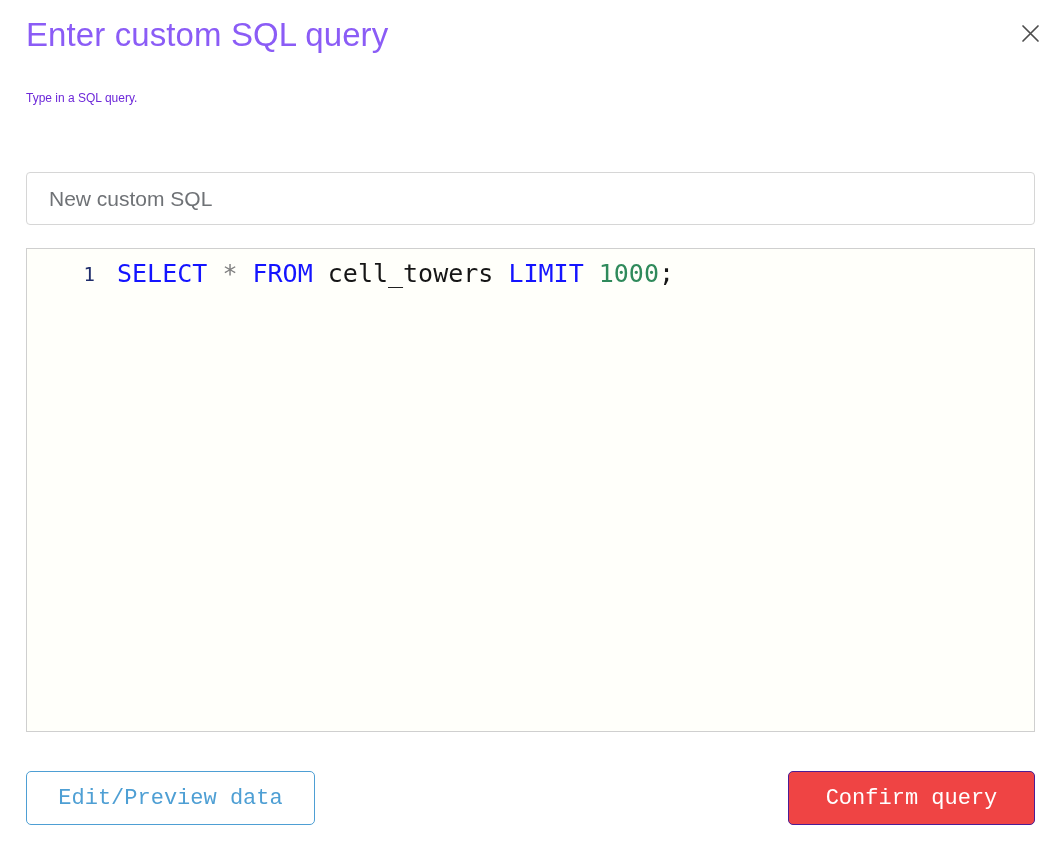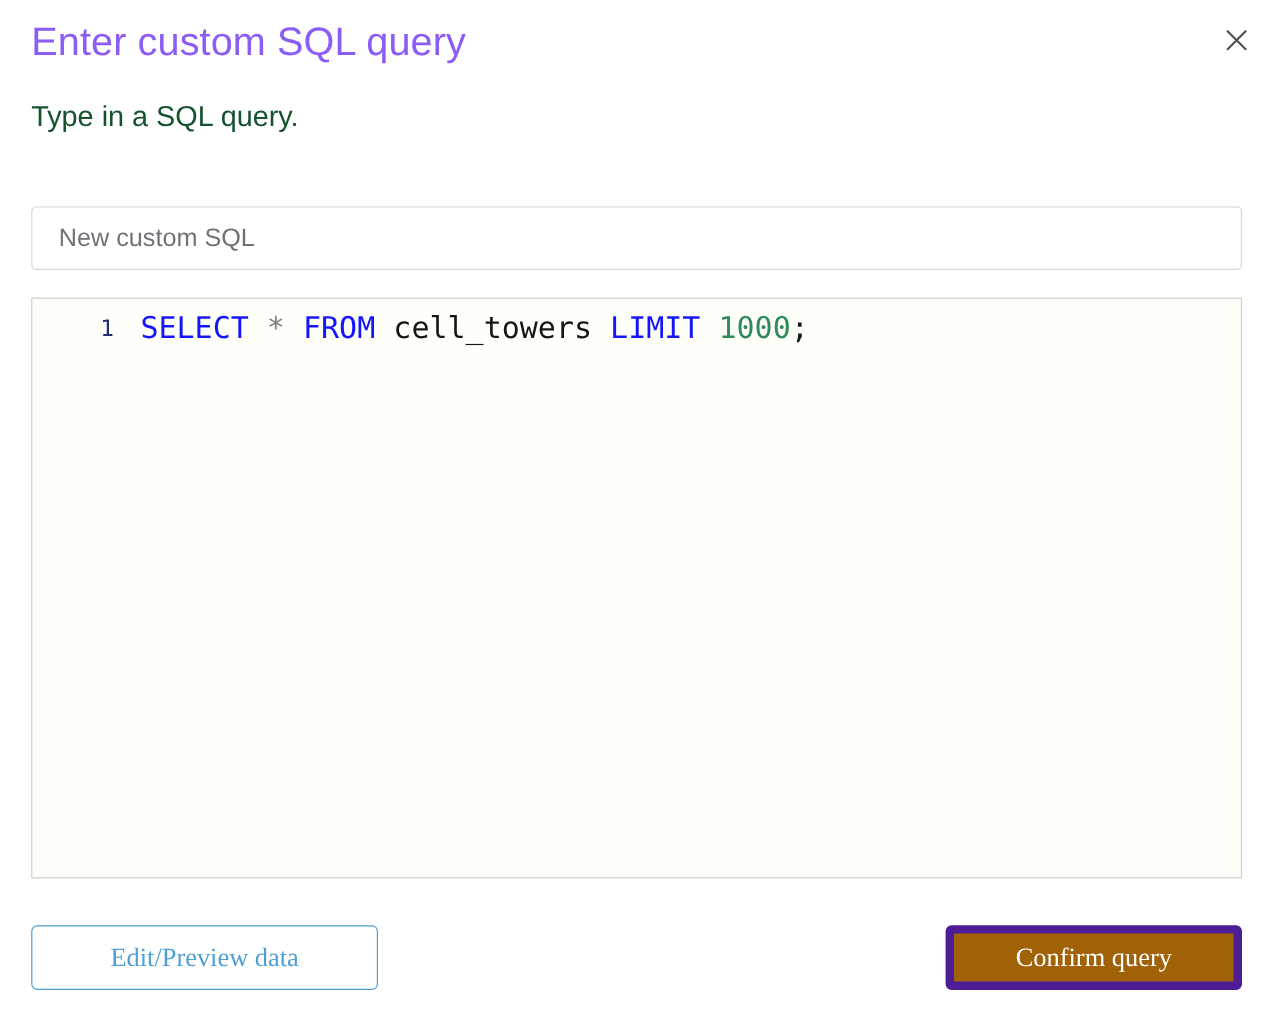--- a/index.html
+++ b/index.html
@@ -48,23 +48,23 @@
     background: transparent;
     border: none;
     padding: 0;
   }
   .close-button svg { display: block; }
 
   .dialog-subtitle {
     position: absolute;
     left: 26px;
     top: 84px;
-    font-size: 24px;
+    font-size: 12px;
     line-height: 28px;
-    color: #14532d;
+    color: #6d28d9;
     font-weight: 400;
     white-space: nowrap;
   }
 
   
   .name-input {
     position: absolute;
     left: 26px;
     top: 172px;
     width: 1009px;
@@ -128,21 +128,21 @@
   .tok-kw   { color: #1414ff; }
   .tok-op   { color: #808080; }
   .tok-id   { color: #161616; }
   .tok-num  { color: #2f8a5b; }
   .tok-punc { color: #161616; }
 
   
   .btn {
     position: absolute;
     box-sizing: border-box;
-    font-family: Liberation Serif, serif;
+    font-family: Liberation Mono, monospace;
     font-size: 22px;
     border-radius: 5px;
     cursor: pointer;
     display: flex;
     align-items: center;
     justify-content: center;
     padding: 0;
   }
 
   .btn-secondary {
@@ -153,22 +153,22 @@
     background: #ffffff;
     border: 1px solid #4e9fd4;
     color: #4e9fd4;
   }
 
   .btn-primary {
     left: 788px;
     top: 771px;
     width: 247px;
     height: 54px;
-    background: #a16207;
-    border: 7px solid #4c1d95;
+    background: #ef4444;
+    border: 1px solid #4c1d95;
     color: #ffffff;
   }
 </style>
 </head>
 <body>
 
 <div class="dialog">
 
   <div class="dialog-title">Enter custom SQL query</div>
 

